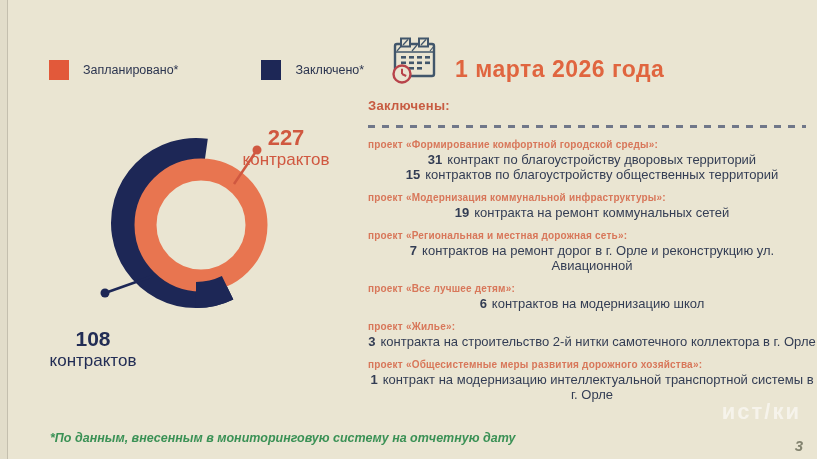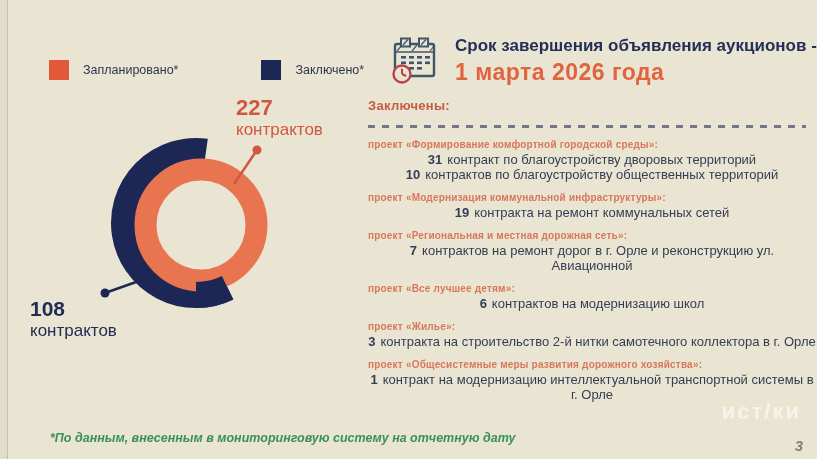--- a/index.html
+++ b/index.html
@@ -12,34 +12,34 @@
   .legend-item{display:flex;align-items:center;}
   .legend-item + .legend-item{margin-left:83px;justify-content:flex-end;}
   .swatch{width:20px;height:20px;display:inline-block;}
   .sw-orange{background:#e2593a;}
   .sw-navy{background:#1d2756;}
   .legend-label{margin-left:14px;font-size:12.5px;color:#2c3550;}
 
   
   .chart-layer{position:absolute;left:0;top:0;pointer-events:none;}
 
-  .lbl{position:absolute;line-height:1.05;}
+  .lbl{position:absolute;text-align:center;line-height:1.05;margin-top:30px;}
   .lbl-227{left:236px;top:96px;width:100px;color:#d05840;}
   .lbl-227 .big{font-size:22px;font-weight:bold;}
   .lbl-227 .unit{font-size:17px;margin-top:2px;}
   .lbl-108{left:30px;top:298px;width:126px;color:#222d55;}
   .lbl-108 .big{font-size:21px;font-weight:bold;}
   .lbl-108 .unit{font-size:17px;margin-top:2px;}
 
   
   .hdr{position:absolute;left:388px;top:33px;display:flex;align-items:flex-start;}
   .hdr-icon{width:52px;height:52px;flex:0 0 auto;}
   .hdr-text{margin-left:15px;padding-top:3px;}
   .hdr-line1{font-size:17px;font-weight:bold;color:#232f58;white-space:nowrap;}
-  .hdr-line2{font-size:23px;font-weight:bold;color:#e0653f;margin-top:3px;letter-spacing:0.5px;}
+  .hdr-line2{font-size:23px;font-weight:bold;color:#e0653f;margin-top:20px;letter-spacing:0.5px;}
 
   .list-heading{position:absolute;left:368px;top:98px;font-size:13px;font-weight:bold;color:#c75b41;letter-spacing:0.3px;}
   .dash-sep{position:absolute;left:368px;top:125px;width:438px;height:3px;
     background:repeating-linear-gradient(90deg,#707789 0 7px,rgba(0,0,0,0) 7px 14px);}
 
   
   .projects{position:absolute;left:368px;top:137px;width:448px;}
   .proj{margin-bottom:8px;}
   .proj-title{font-size:10px;font-weight:bold;color:#d8775a;line-height:15px;letter-spacing:0.2px;}
   .proj-line{font-size:13px;color:#333d54;line-height:15px;text-align:center;}
@@ -116,33 +116,32 @@
           <rect x="37" y="28.5" width="5" height="2.6"></rect>
         <rect x="13" y="34" width="5" height="2.6"></rect>
           <rect x="21" y="34" width="5" height="2.6"></rect>
           <rect x="29" y="34" width="5" height="2.6"></rect>
       </g>
       <circle cx="14" cy="41" r="8.5" fill="#eae5d2" stroke="#b8434a" stroke-width="2.4"></circle>
       <line x1="14" y1="41" x2="14" y2="35.8" stroke="#b8434a" stroke-width="2"></line>
       <line x1="14" y1="41" x2="18.2" y2="43" stroke="#b8434a" stroke-width="2"></line>
     </svg>
     <div class="hdr-text">
-      <div class="hdr-line1">Срок завершения объявления аукционов -</div>
       <div class="hdr-line2">1 марта 2026 года</div>
     </div>
   </div>
 
   <div class="list-heading">Заключены:</div>
   <div class="dash-sep"></div>
 
   <div class="projects">
     <div class="proj">
       <div class="proj-title">проект «Формирование комфортной городской среды»:</div>
       <div class="proj-line"><b class="num">31</b><span>контракт по благоустройству дворовых территорий</span></div>
-      <div class="proj-line"><b class="num">10</b><span>контрактов по благоустройству общественных территорий</span></div>
+      <div class="proj-line"><b class="num">15</b><span>контрактов по благоустройству общественных территорий</span></div>
     </div>
     <div class="proj">
       <div class="proj-title">проект «Модернизация коммунальной инфраструктуры»:</div>
       <div class="proj-line"><b class="num">19</b><span>контракта на ремонт коммунальных сетей</span></div>
     </div>
     <div class="proj">
       <div class="proj-title">проект «Региональная и местная дорожная сеть»:</div>
       <div class="proj-line"><b class="num">7</b><span>контрактов на ремонт дорог в г. Орле и реконструкцию ул. Авиационной</span></div>
     </div>
     <div class="proj">

